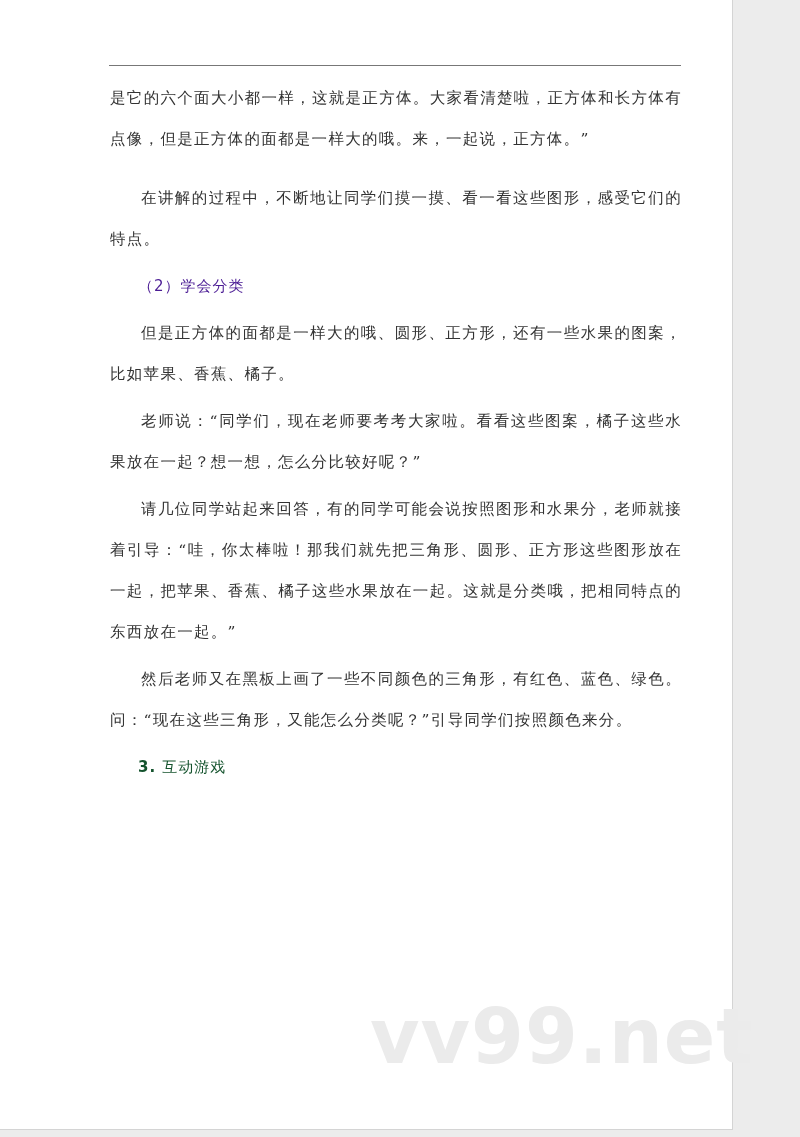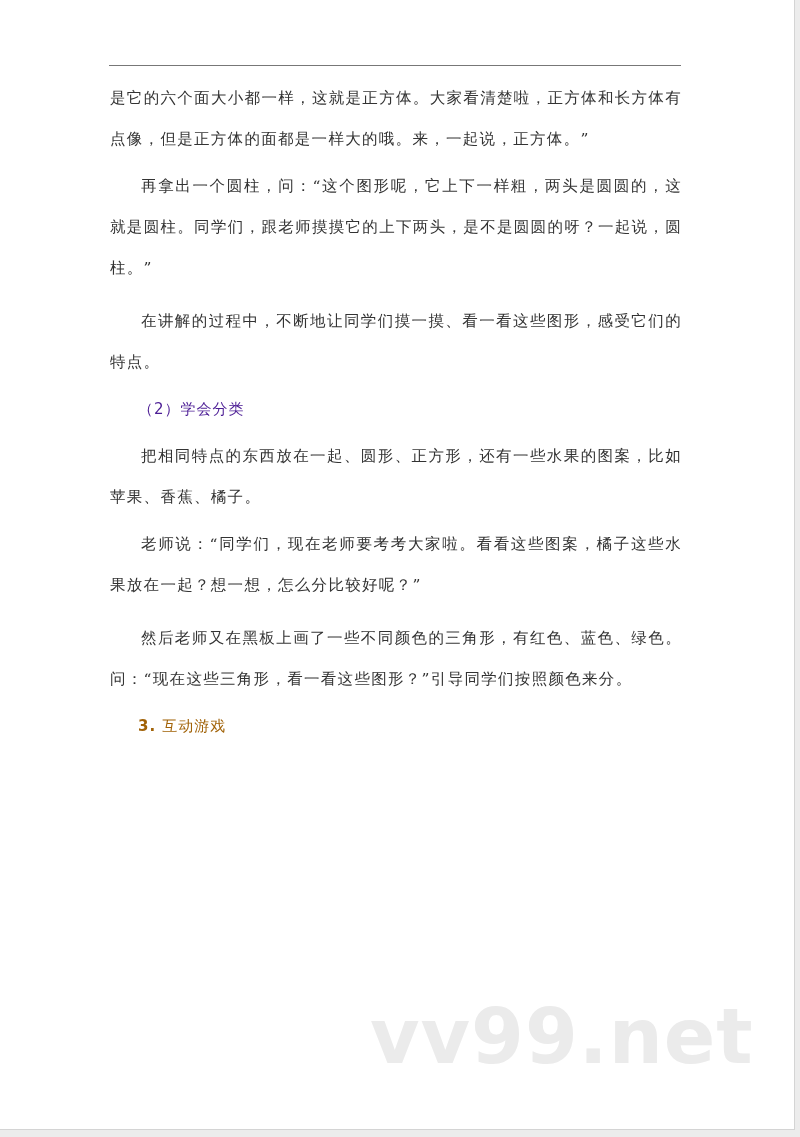--- a/index.html
+++ b/index.html
@@ -7,21 +7,21 @@
       padding: 0;
       width: 800px;
       height: 1137px;
       background: #ececec;
       overflow: hidden;
     }
     .page {
       position: absolute;
       left: 0;
       top: 0;
-      width: 795px;
+      width: 733px;
       height: 1130px;
       background: #ffffff;
       border-right: 1px solid #d4d4d4;
       border-bottom: 1px solid #d4d4d4;
       box-sizing: border-box;
     }
     .header-rule {
       position: absolute;
       left: 109px;
       top: 65px;
@@ -58,21 +58,21 @@
       font-size: 15px;
       color: #4c1d95;
       letter-spacing: 1px;
     }
     .section-heading {
       margin: 0;
       line-height: 41px;
       padding-left: 28px;
       font-family: "DejaVu Serif", serif;
       font-size: 15px;
-      color: #a16207;
+      color: #14532d;
       letter-spacing: 1px;
     }
     .section-heading .num {
       font-family: "DejaVu Sans", sans-serif;
       font-weight: bold;
       margin-right: 6px;
     }
     .watermark {
       position: absolute;
       left: 370px;
@@ -87,33 +87,33 @@
   </style>
 </head>
 <body>
 
 <div class="page">
   <div class="header-rule"></div>
 
   <div class="content">
     <p class="para">是它的六个面大小都一样，这就是正方体。大家看清楚啦，正方体和长方体有点像，但是正方体的面都是一样大的哦。来，一起说，正方体。”</p>
     <div class="gap"></div>
-    <p class="para indent">再拿出一个圆柱，问：“这个图形呢，它上下一样粗，两头是圆圆的，这就是圆柱。同学们，跟老师摸摸它的上下两头，是不是圆圆的呀？一起说，圆柱。”</p>
     <div class="gap"></div>
     <div class="gap"></div>
     <p class="para indent">在讲解的过程中，不断地让同学们摸一摸、看一看这些图形，感受它们的特点。</p>
     <div class="gap"></div>
     <p class="subheading">（2）学会分类</p>
     <div class="gap"></div>
-    <p class="para indent">把相同特点的东西放在一起、圆形、正方形，还有一些水果的图案，比如苹果、香蕉、橘子。</p>
+    <p class="para indent">但是正方体的面都是一样大的哦、圆形、正方形，还有一些水果的图案，比如苹果、香蕉、橘子。</p>
     <div class="gap"></div>
     <p class="para indent">老师说：“同学们，现在老师要考考大家啦。看看这些图案，橘子这些水果放在一起？想一想，怎么分比较好呢？”</p>
     <div class="gap"></div>
+    <p class="para indent">请几位同学站起来回答，有的同学可能会说按照图形和水果分，老师就接着引导：“哇，你太棒啦！那我们就先把三角形、圆形、正方形这些图形放在一起，把苹果、香蕉、橘子这些水果放在一起。这就是分类哦，把相同特点的东西放在一起。”</p>
     <div class="gap"></div>
-    <p class="para indent">然后老师又在黑板上画了一些不同颜色的三角形，有红色、蓝色、绿色。问：“现在这些三角形，看一看这些图形？”引导同学们按照颜色来分。</p>
+    <p class="para indent">然后老师又在黑板上画了一些不同颜色的三角形，有红色、蓝色、绿色。问：“现在这些三角形，又能怎么分类呢？”引导同学们按照颜色来分。</p>
     <div class="gap"></div>
     <p class="section-heading">
       <span class="num">3.</span><span>互动游戏</span>
     </p>
   </div>
 
   <div class="watermark">vv99.net</div>
 </div>
 
 </body></html>

